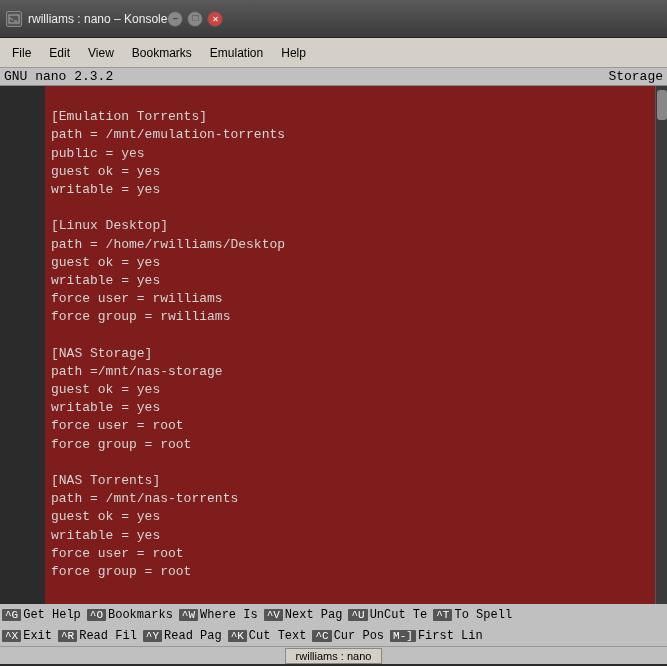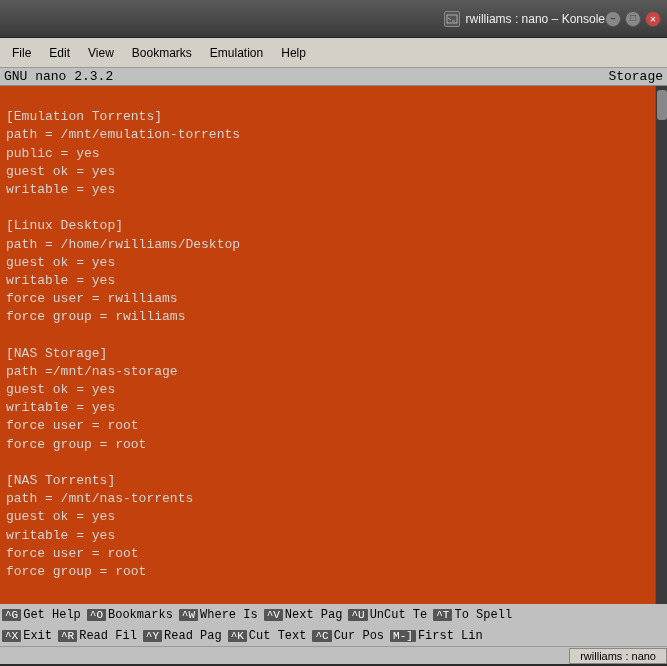--- a/index.html
+++ b/index.html
@@ -11,21 +11,21 @@
       background: #2b2b2b;
       overflow: hidden;
     }
 
     
     .title-bar {
       background: linear-gradient(to bottom, #5a5a5a, #3a3a3a);
       height: 38px;
       display: flex;
       align-items: center;
-      justify-content: flex-end;
+      justify-content: flex-start;
       padding: 8px 6px;
       border-bottom: 1px solid #222;
     }
     .title-bar-left {
       display: flex;
       align-items: center;
       gap: 6px;
     }
     .title-bar-icon {
       width: 16px;
@@ -90,21 +90,22 @@
       padding: 1px 4px;
       display: flex;
       justify-content: space-between;
       border-bottom: 1px solid #888;
     }
 
     
     .editor-area {
       display: flex;
       height: calc(666px - 22px - 22px - 22px - 42px - 22px - 18px);
-      background: #c2410c;
+      background: #7f1d1d;
+      margin-left: 45px;
     }
     .editor-content {
       flex: 1;
       color: #d4d4d4;
       padding: 4px 6px;
       white-space: pre;
       overflow: hidden;
       line-height: 1.4;
       font-size: 13px;
     }
@@ -153,21 +154,21 @@
       text-align: center;
       border-radius: 1px;
     }
 
     
     .taskbar {
       background: #c0c0c0;
       height: 18px;
       display: flex;
       align-items: center;
-      justify-content: flex-end;
+      justify-content: center;
       border-top: 1px solid #999;
       font-family: sans-serif;
       font-size: 11px;
       color: #000;
     }
     .taskbar-item {
       background: #d4d0c8;
       border: 1px solid #888;
       padding: 1px 10px;
       font-size: 11px;

